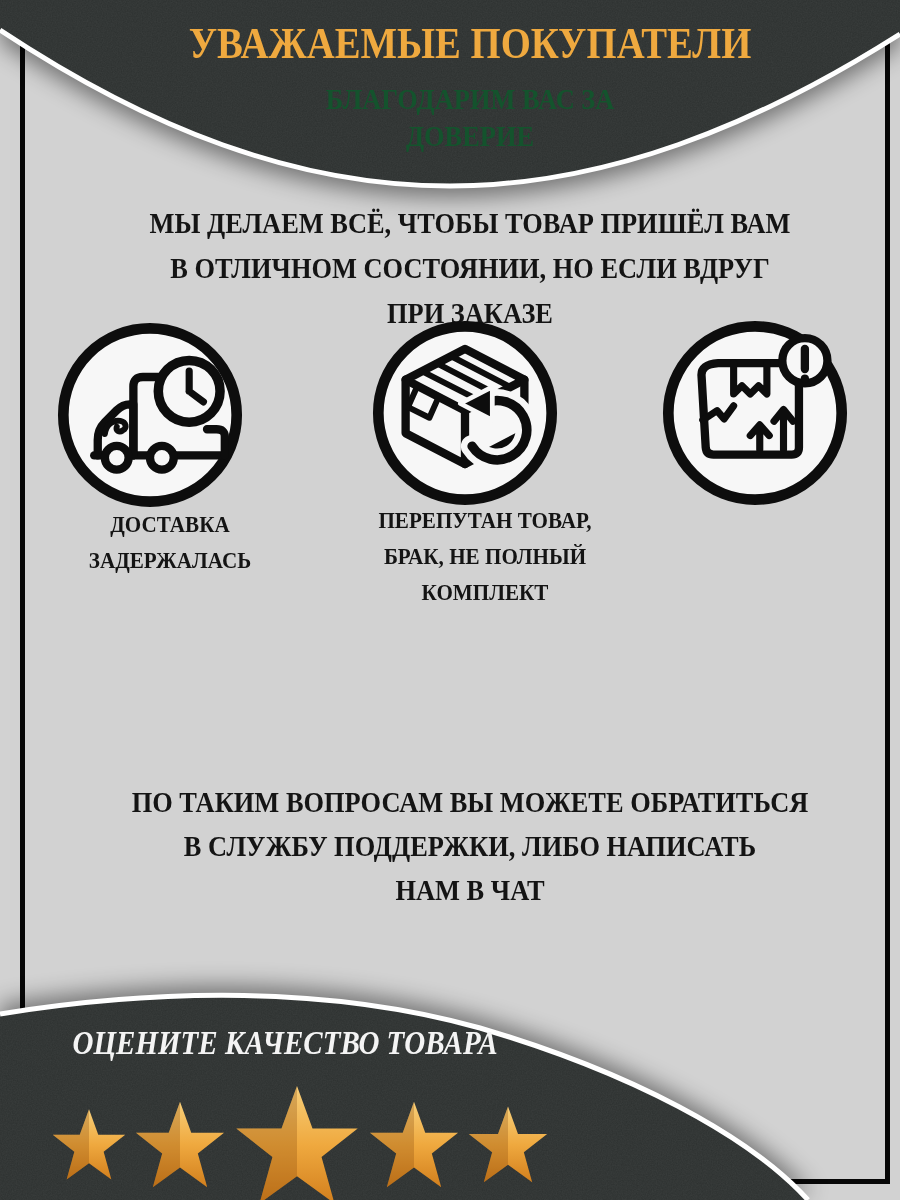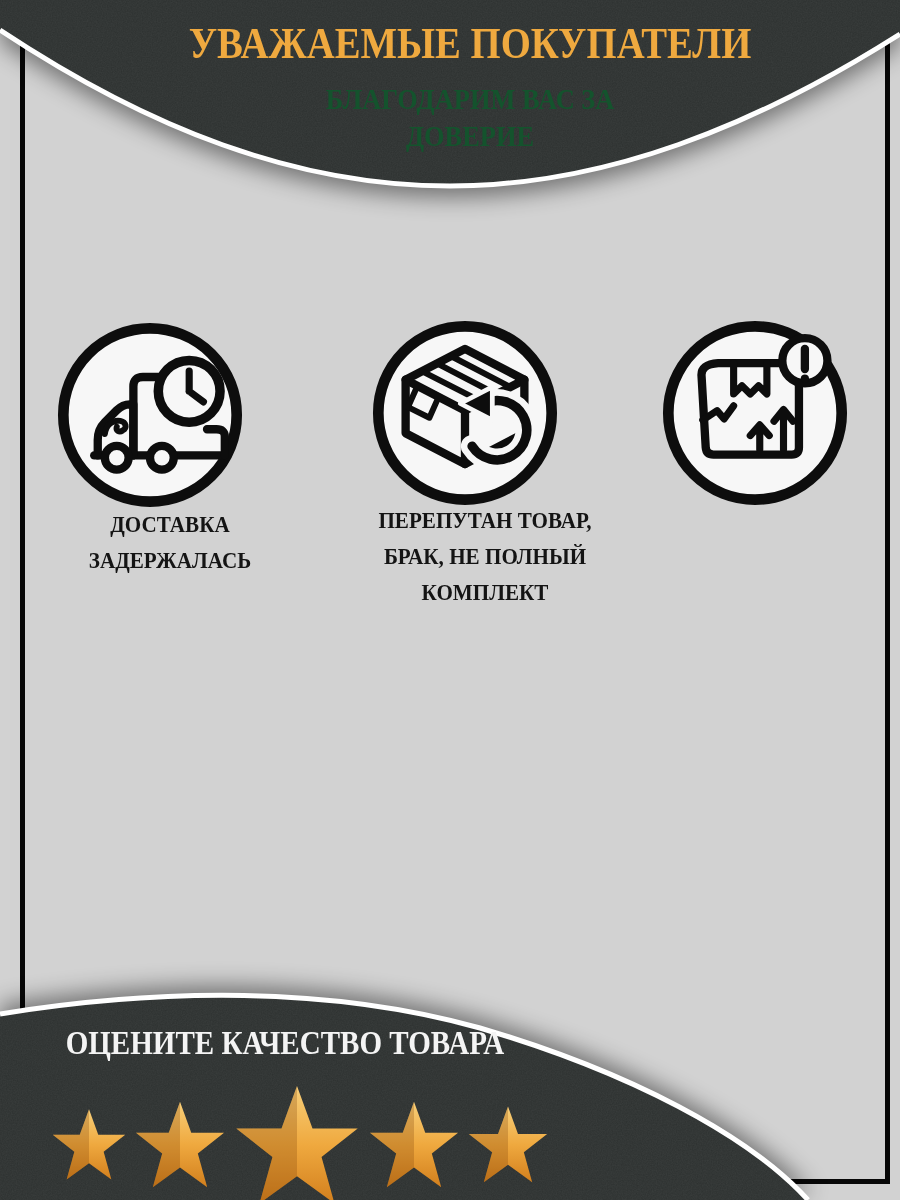--- a/index.html
+++ b/index.html
@@ -25,21 +25,21 @@
   .hdr-sub{position:absolute;top:80px;left:0;width:100%;font-size:30px;line-height:37px;color:#14532d;}
   
   .intro{position:absolute;top:200px;left:40px;width:820px;font-size:30px;line-height:45px;z-index:2;}
   .headline{position:absolute;top:640px;left:30px;width:840px;font-size:46px;line-height:53px;z-index:2;letter-spacing:.5px;}
   .support{position:absolute;top:780px;left:30px;width:840px;font-size:30px;line-height:44px;z-index:2;}
   
   .icon-wrap{position:absolute;z-index:2;width:190px;height:190px;}
   .caption{position:absolute;z-index:2;font-size:24px;line-height:36px;}
   
   .footer-content{position:absolute;left:0;bottom:0;width:900px;height:212px;z-index:4;color:#f4f4f4;}
-  .ft-line1{position:absolute;top:36px;left:0;width:530px;font-size:33px;line-height:38px;}
+  .ft-line1{position:absolute;top:36px;left:0;width:530px;font-size:33px;line-height:38px;font-style:italic;}
   .ft-line2{position:absolute;top:78px;left:0;width:530px;font-size:33px;line-height:38px;}
   .stars{position:absolute;top:100px;left:40px;width:520px;height:112px;
     display:flex;align-items:center;justify-content:center;gap:5px;}
   .stars svg{display:block;}
 </style>
 </head>
 <body>
 
 <div class="page">
 
@@ -52,20 +52,27 @@
       </linearGradient>
       <filter id="nz">
           <feTurbulence type="fractalNoise" baseFrequency="0.8" numOctaves="2"></feTurbulence>
         <feColorMatrix type="matrix" values="0 0 0 0 0.95  0 0 0 0 0.95  0 0 0 0 0.95  0 0 0 0.07 0"></feColorMatrix>
         </filter>
     </defs>
   </svg>
 
   <div class="frame"></div>
 
+  <div class="intro center">
+    <div class="cond">
+      <div>МЫ ДЕЛАЕМ ВСЁ, ЧТОБЫ ТОВАР ПРИШЁЛ ВАМ</div>
+      <div>В ОТЛИЧНОМ СОСТОЯНИИ, НО ЕСЛИ ВДРУГ</div>
+      <div>ПРИ ЗАКАЗЕ</div>
+    </div>
+  </div>
 
   <div class="icon-wrap" style="left:55px;top:320px">
     <svg viewBox="0 0 160 160" width="190" height="190" fill="none" stroke="#0d0d0d" stroke-linecap="round" stroke-linejoin="round">
       <circle cx="80" cy="80" r="73" fill="#f7f7f7" stroke-width="9"></circle>
       <path d="M33,114 H141" stroke-width="7"></path>
       <path d="M36,114 V101 C36,95 38,90 42,86 L52,76 C55,73 59,71 63,71 H66 V114" stroke-width="7"></path>
       <path d="M42,96 C43,88 49,84 55,85 C60,86 61,91 57,93 C54,95 51,93 52,90" stroke-width="5"></path>
       <path d="M66,114 V56 Q66,48 74,48 H98" stroke-width="7"></path>
       <path d="M128,92 H136 Q143,92 143,98 V114" stroke-width="7"></path>
       <circle cx="52" cy="116" r="10" fill="#f7f7f7" stroke-width="7"></circle>
@@ -111,20 +118,27 @@
   </div>
   <div class="caption center" style="left:330px;top:502px;width:270px">
     <div class="cond">
       <div>ПЕРЕПУТАН ТОВАР,</div>
       <div>БРАК, НЕ ПОЛНЫЙ</div>
       <div>КОМПЛЕКТ</div>
     </div>
   </div>
 
 
+  <div class="support center">
+    <div class="cond">
+      <div>ПО ТАКИМ ВОПРОСАМ ВЫ МОЖЕТЕ ОБРАТИТЬСЯ</div>
+      <div>В СЛУЖБУ ПОДДЕРЖКИ, ЛИБО НАПИСАТЬ</div>
+      <div>НАМ В ЧАТ</div>
+    </div>
+  </div>
 
   <svg class="header-shape" viewBox="0 0 900 200">
     <clipPath id="clipH">
         <path d="M0,0 H900 V34 C755,126 605,186 450,186 C295,186 148,128 0,30 Z"></path>
       </clipPath>
     <path d="M0,0 H900 V34 C755,126 605,186 450,186 C295,186 148,128 0,30 Z" fill="#2c302f"></path>
     <rect width="900" height="200" clip-path="url(#clipH)" filter="url(#nz)"></rect>
     <path d="M900,34 C755,126 605,186 450,186 C295,186 148,128 0,30" fill="none" stroke="#ffffff" stroke-width="5"></path>
   </svg>
   <div class="header-text">

